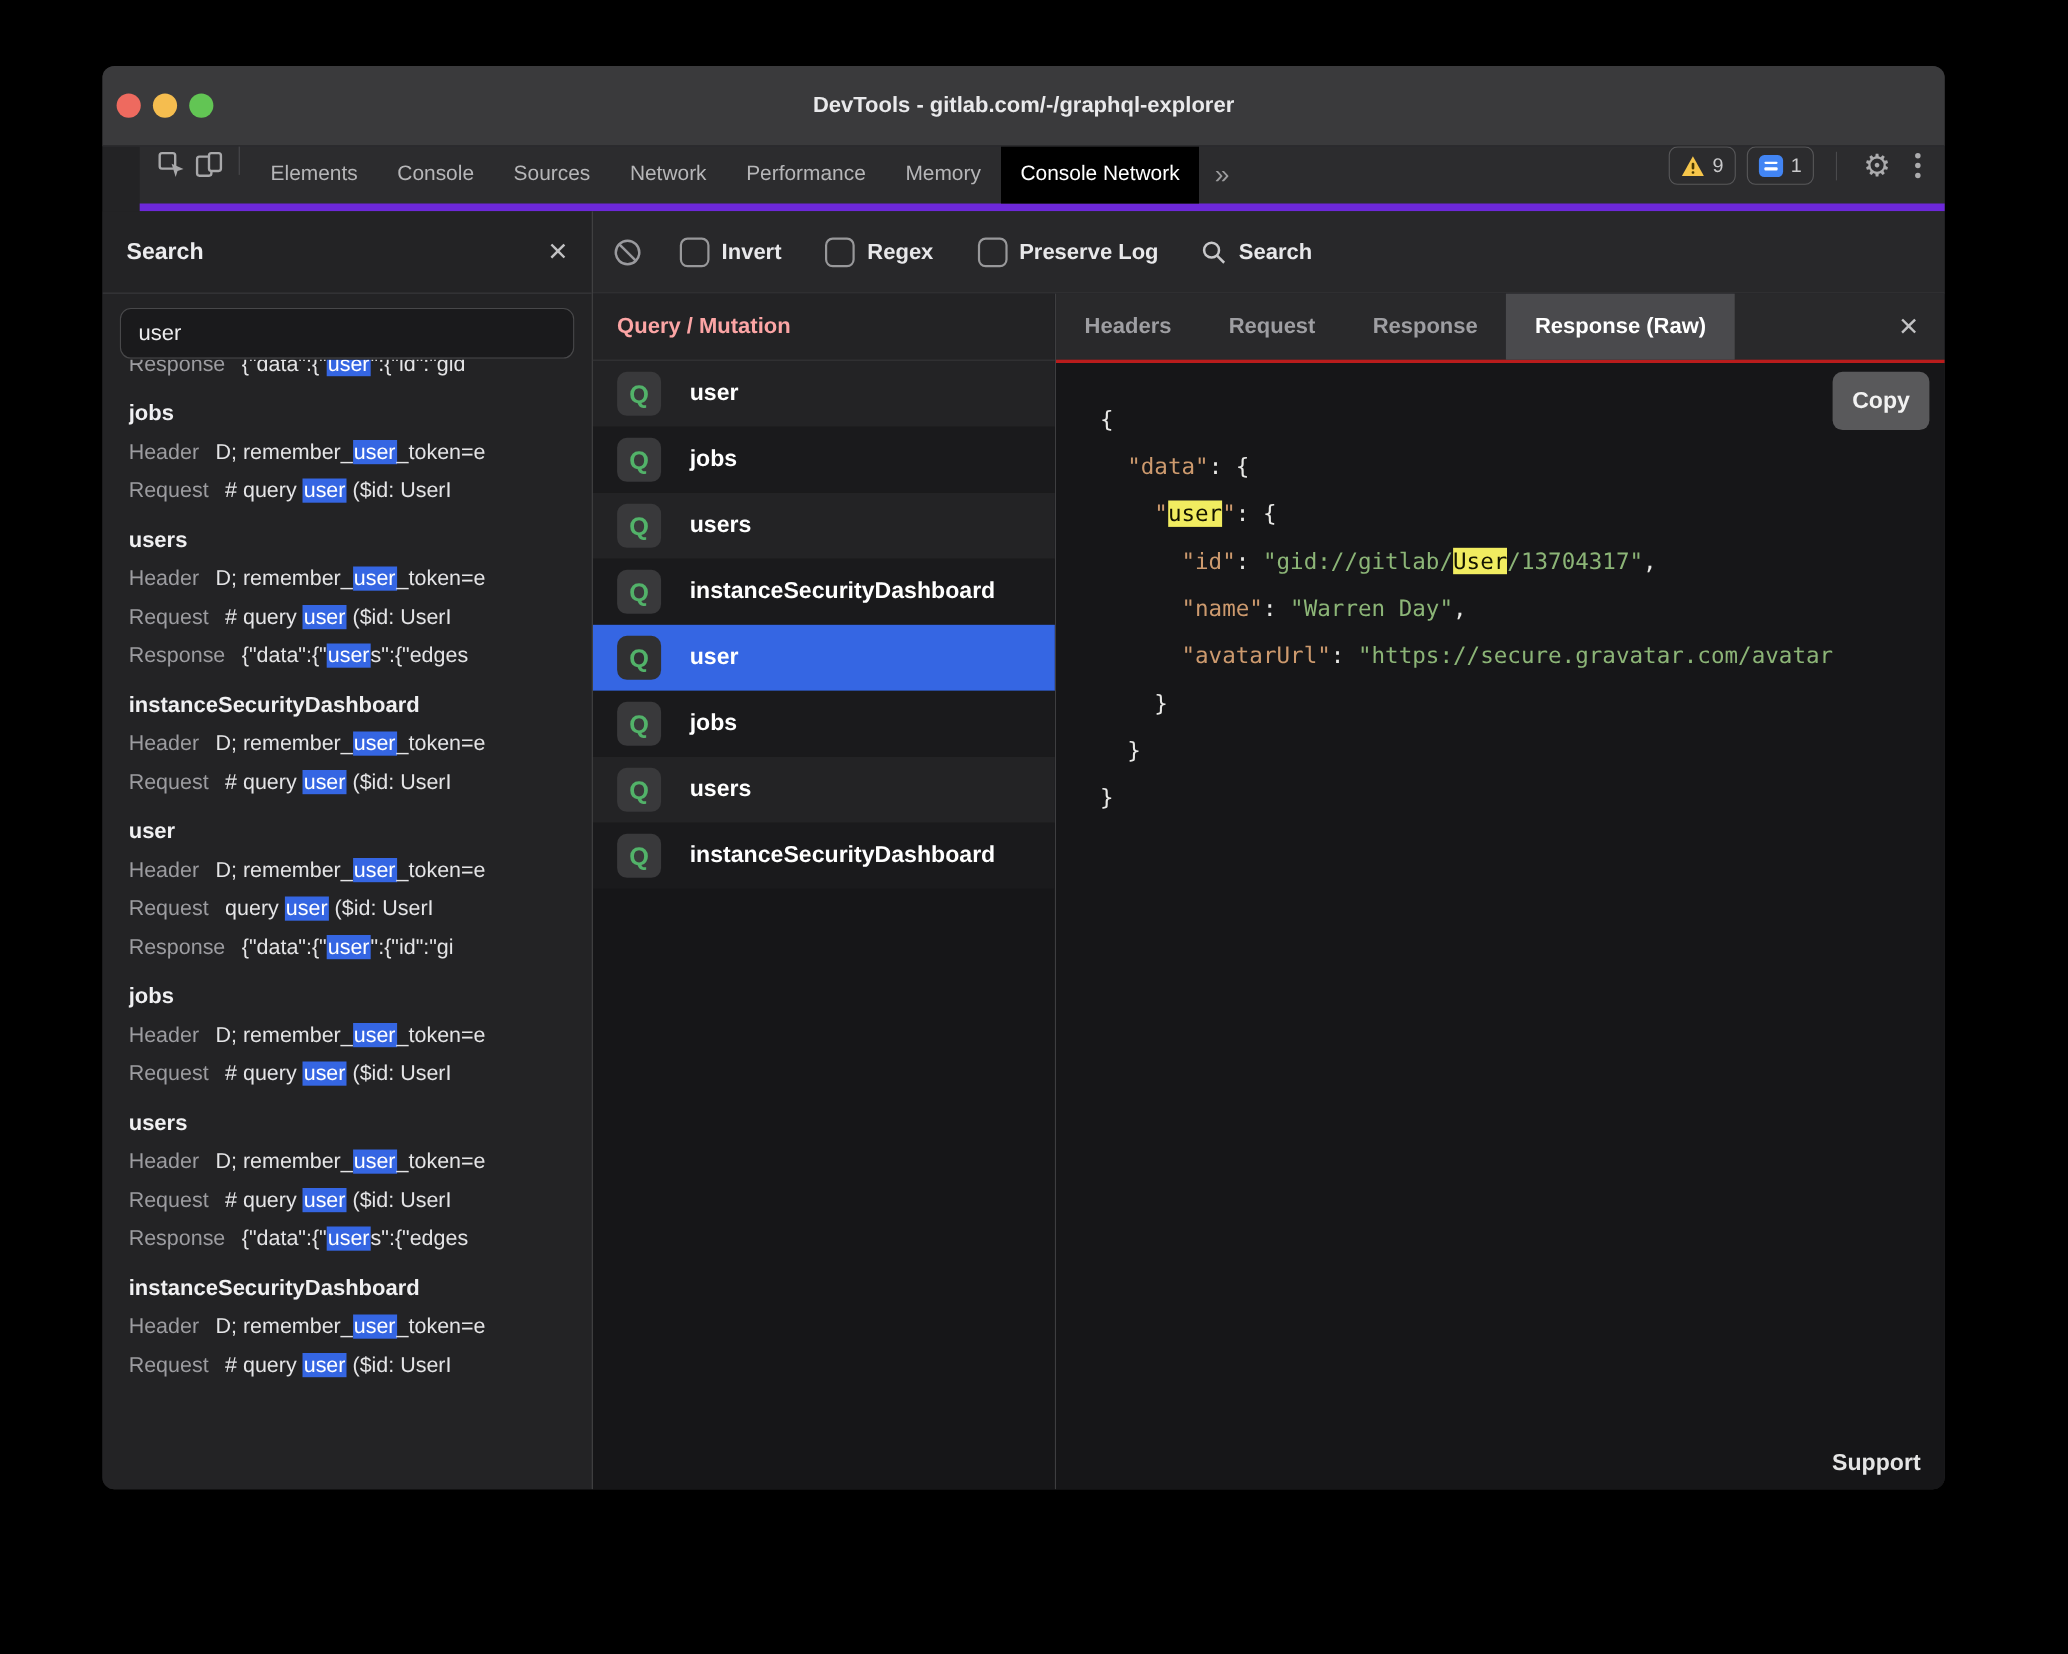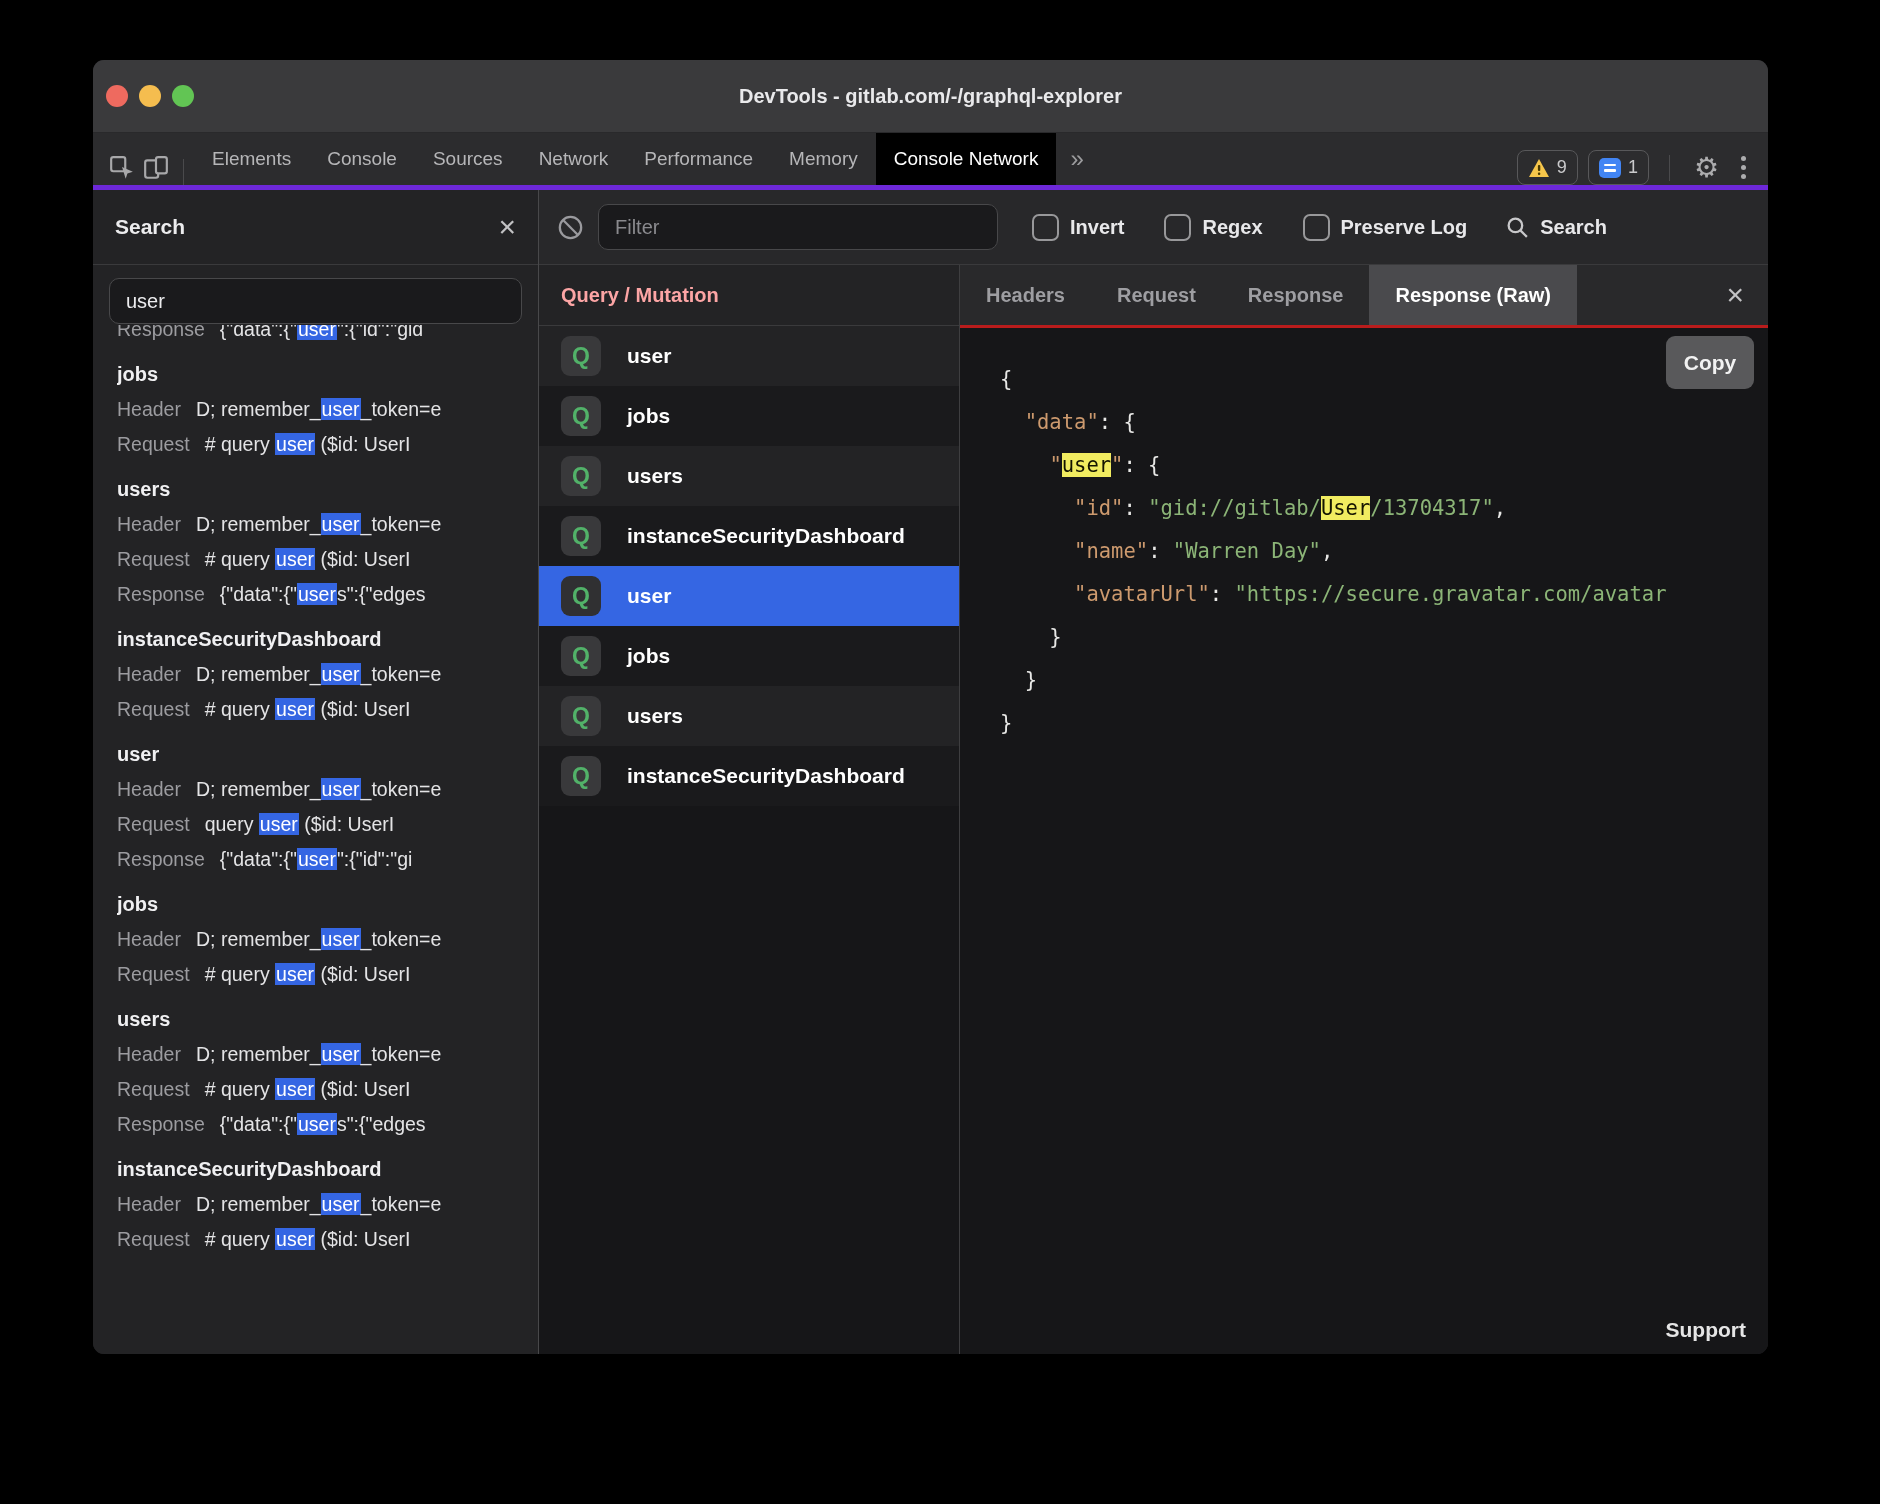--- a/index.html
+++ b/index.html
@@ -10,22 +10,22 @@
 
   
   .titlebar{height:72px;min-height:72px;background:#3A3A3C;position:relative;display:flex;
             align-items:center;border-bottom:1px solid #29292B;}
   .lights{display:flex;gap:11px;padding-left:13px;z-index:2;}
   .light{width:22px;height:22px;border-radius:50%;}
   .light.red{background:#EE6A5F;} .light.yellow{background:#F5BD4F;} .light.green{background:#62C554;}
   .title{position:absolute;left:0;right:0;text-align:center;font-size:20px;font-weight:bold;color:#E9E9EB;}
 
   
-  .tabbar{height:52px;min-height:52px;background:#2C2C2E;display:flex;align-items:flex-end;
-          border-bottom:5px solid #6d28d9;padding:0 14px 0 12px;}
+  .tabbar{height:52px;min-height:52px;background:#2C2C2E;display:flex;align-items:flex-start;
+          border-bottom:7px solid #6d28d9;padding:0 14px 0 12px;margin-left:34px;}
   .tb-icon{width:34px;height:34px;display:flex;align-items:center;justify-content:center;}
   .tb-sep{width:1px;height:26px;background:#4A4A4C;margin:0 10px;}
   .tabs{display:flex;height:52px;}
   .main-tab{padding:0 18px;line-height:52px;height:52px;font-size:19px;color:#B6B6B8;white-space:nowrap;}
   .main-tab.active{background:#000;color:#FFF;}
   .chevron{font-size:24px;color:#9C9C9E;padding:0 14px;line-height:52px;}
   .tb-right{margin-left:auto;display:flex;align-items:center;gap:10px;}
   .badge{display:flex;align-items:center;gap:7px;border:1.5px solid #58585A;border-radius:8px;
          height:33px;padding:0 10px;font-size:18px;color:#CACACC;}
   .chat-ic{width:22px;height:20px;border-radius:5px;background:var(--chat-blue);display:flex;
@@ -200,21 +200,20 @@
       </div>
 
       <div class="right-region">
         <div class="filterbar">
           <span style="display:flex;">
             <svg width="27" height="27" viewBox="0 0 24 24">
               <circle cx="12" cy="12" r="9.5" fill="none" stroke="#9A9A9E" stroke-width="2"></circle>
               <line x1="5.4" y1="5.4" x2="18.6" y2="18.6" stroke="#9A9A9E" stroke-width="2"></line>
             </svg>
           </span>
-          <input class="ui-input filter-input" type="text" placeholder="Filter" style="">
           <span id="filter-checkboxes" style="display:flex;align-items:center;">
               <span class="cb">
                 <span class="box"></span>
                 <span>Invert</span>
               </span>
               <span class="cb">
                 <span class="box"></span>
                 <span>Regex</span>
               </span>
               <span class="cb">

